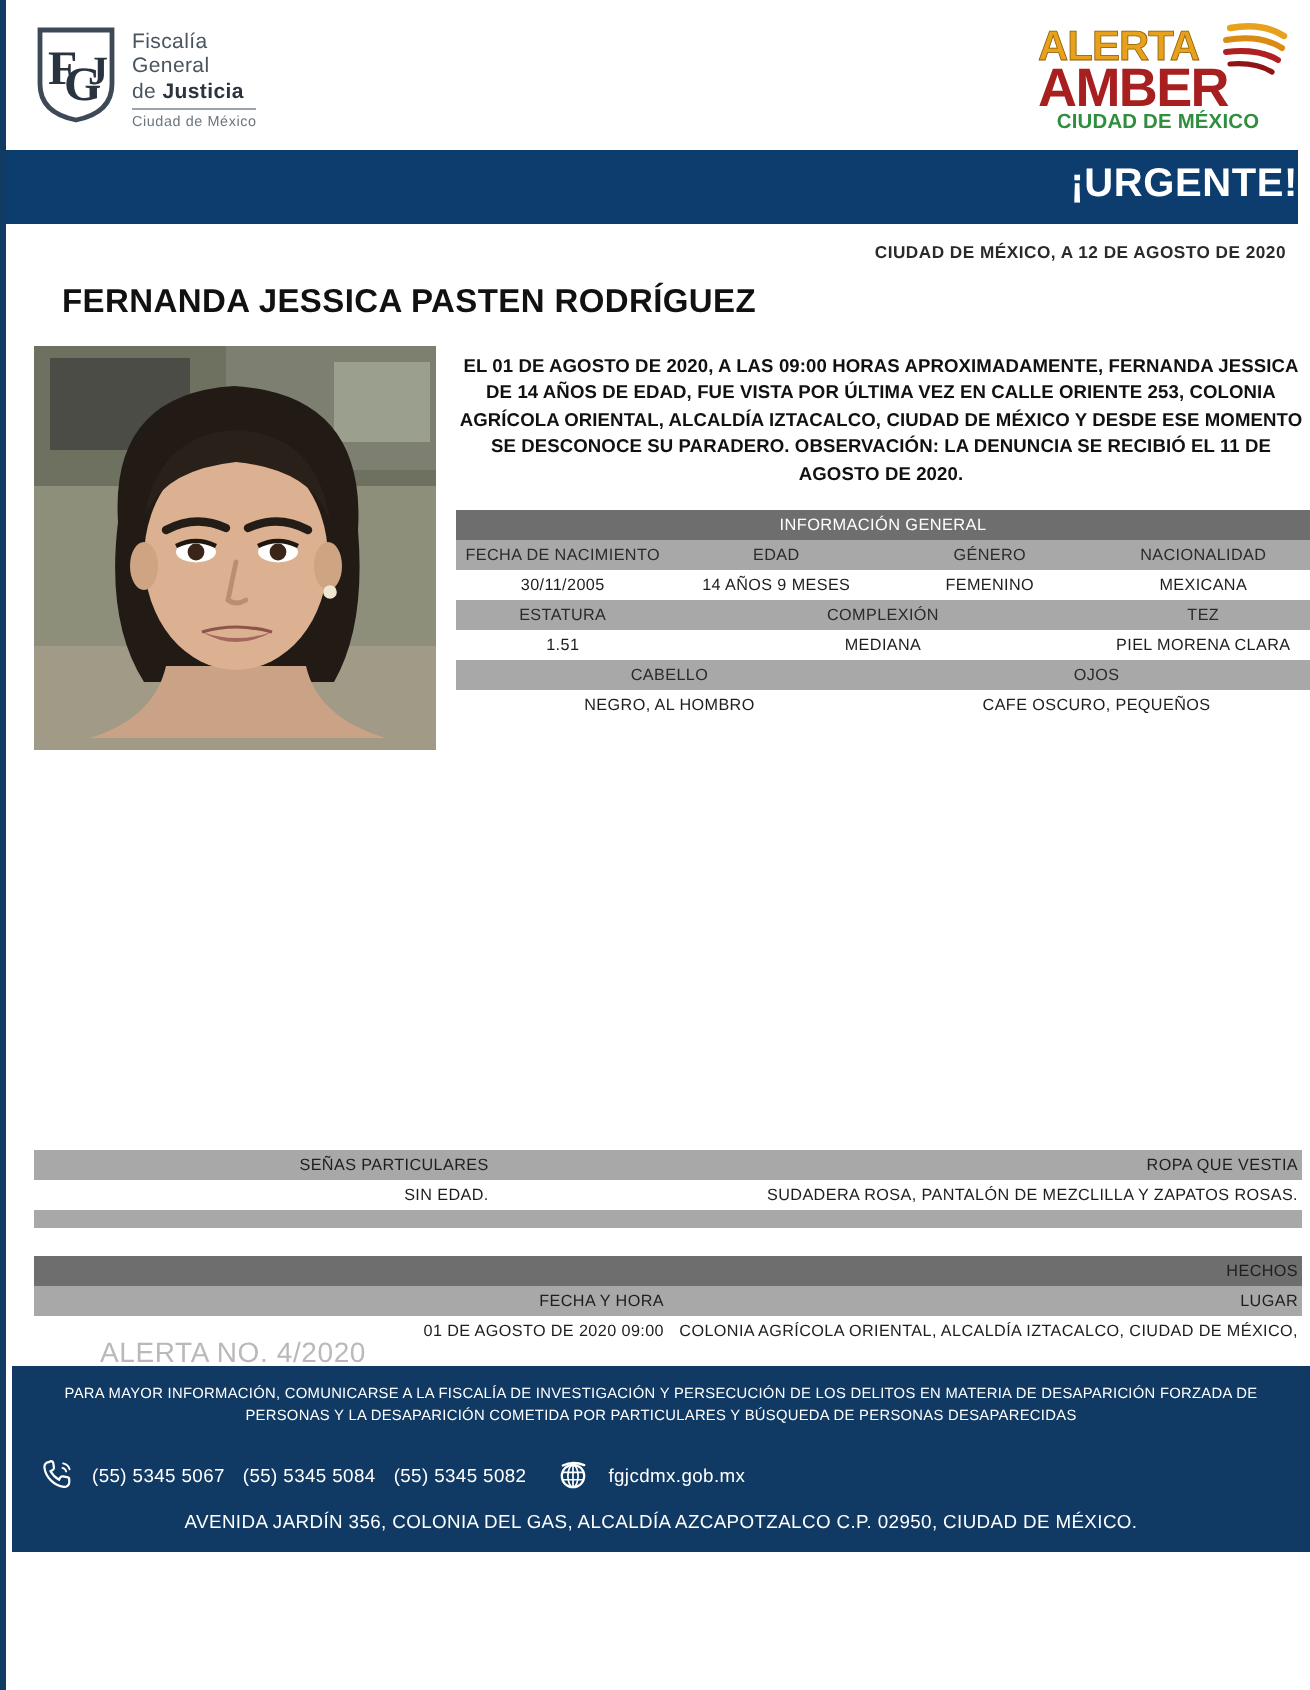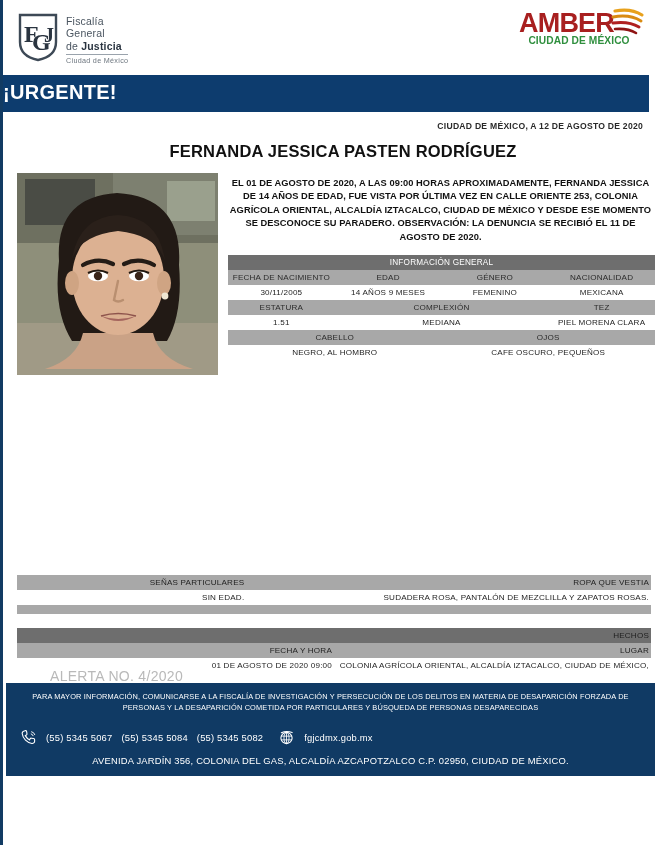--- a/index.html
+++ b/index.html
@@ -59,39 +59,39 @@
   .amber-city{
     font-size:10.2px;font-weight:bold;color:#2f8f3e;
     letter-spacing:.1px;margin-top:-1px;
   }
   .amber-swoosh{position:absolute;right:-2px;top:-4px;}
 
   
   .urgente{
     background:#0d3c6e;
     color:#ffffff;
-    text-align:left;
+    text-align:right;
     font-size:20px;font-weight:bold;
     letter-spacing:.3px;
     padding:6px 0 8px;
     margin:0 6px 0 0;
   }
 
   
   .city-date{
     text-align:right;
     font-size:8.6px;font-weight:bold;
     letter-spacing:.25px;
     color:#2a2a2a;
     padding:9px 12px 0 0;
   }
 
   
   .person-name{
-    text-align:center;
+    text-align:left;
     font-size:16.5px;font-weight:bold;
     letter-spacing:.2px;
     color:#111;
     margin:11px 0 0 28px;
   }
 
   
   .body-wrap{
     position:relative;
     margin-top:12px;
@@ -199,20 +199,21 @@
     </div>
 
     <div class="amber-logo">
       <div class="amber-row">
         <svg class="amber-swoosh" width="34" height="30" viewBox="0 0 34 30">
           <path d="M4 5 Q20 2 31 9" stroke="#e8a11c" stroke-width="3.2" fill="none" stroke-linecap="round"></path>
           <path d="M2 11 Q19 8 30 15" stroke="#d98b12" stroke-width="3" fill="none" stroke-linecap="round"></path>
           <path d="M2 17 Q18 15 28 21" stroke="#b02020" stroke-width="3" fill="none" stroke-linecap="round"></path>
           <path d="M4 23 Q17 22 25 27" stroke="#8f1414" stroke-width="2.6" fill="none" stroke-linecap="round"></path>
         </svg>
+        <div class="amber-alerta">ALERTA</div>
         <div class="amber-amber">AMBER</div>
       </div>
       <div class="amber-city">CIUDAD DE MÉXICO</div>
     </div>
   </div>
 
   <div class="urgente">¡URGENTE!</div>
 
   <div class="city-date">CIUDAD DE MÉXICO, A 12 DE AGOSTO DE 2020</div>
 

